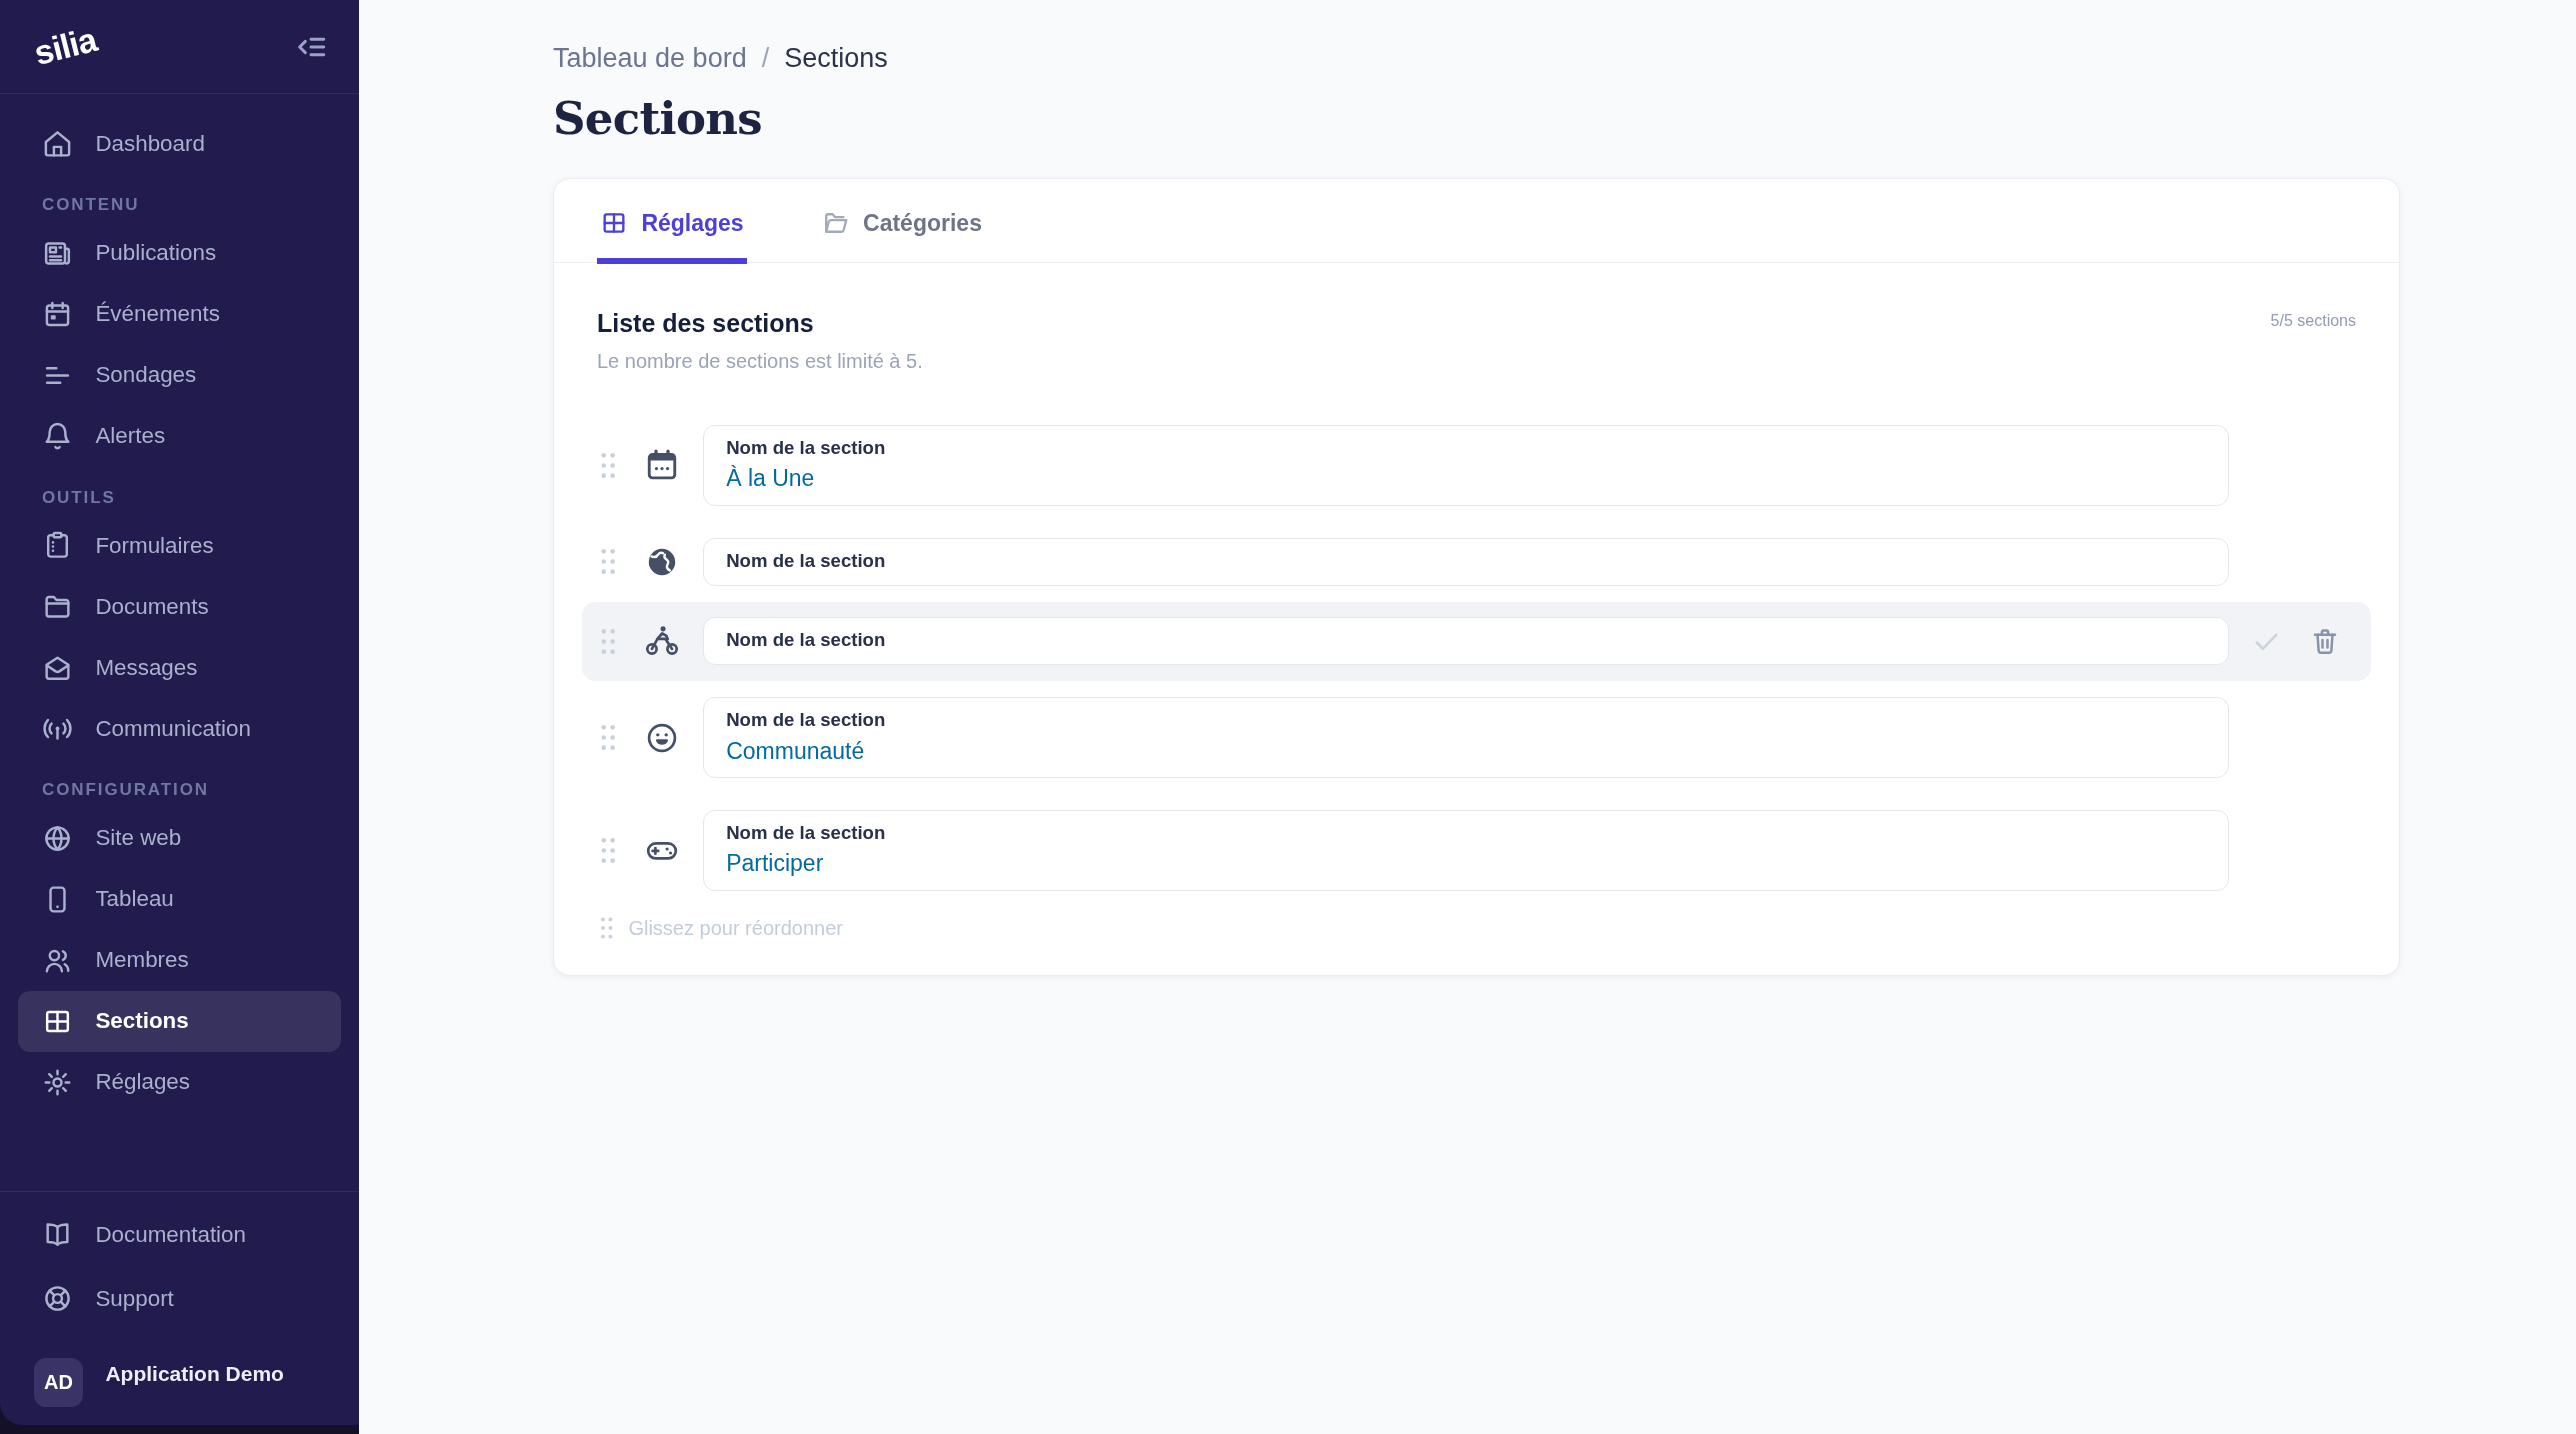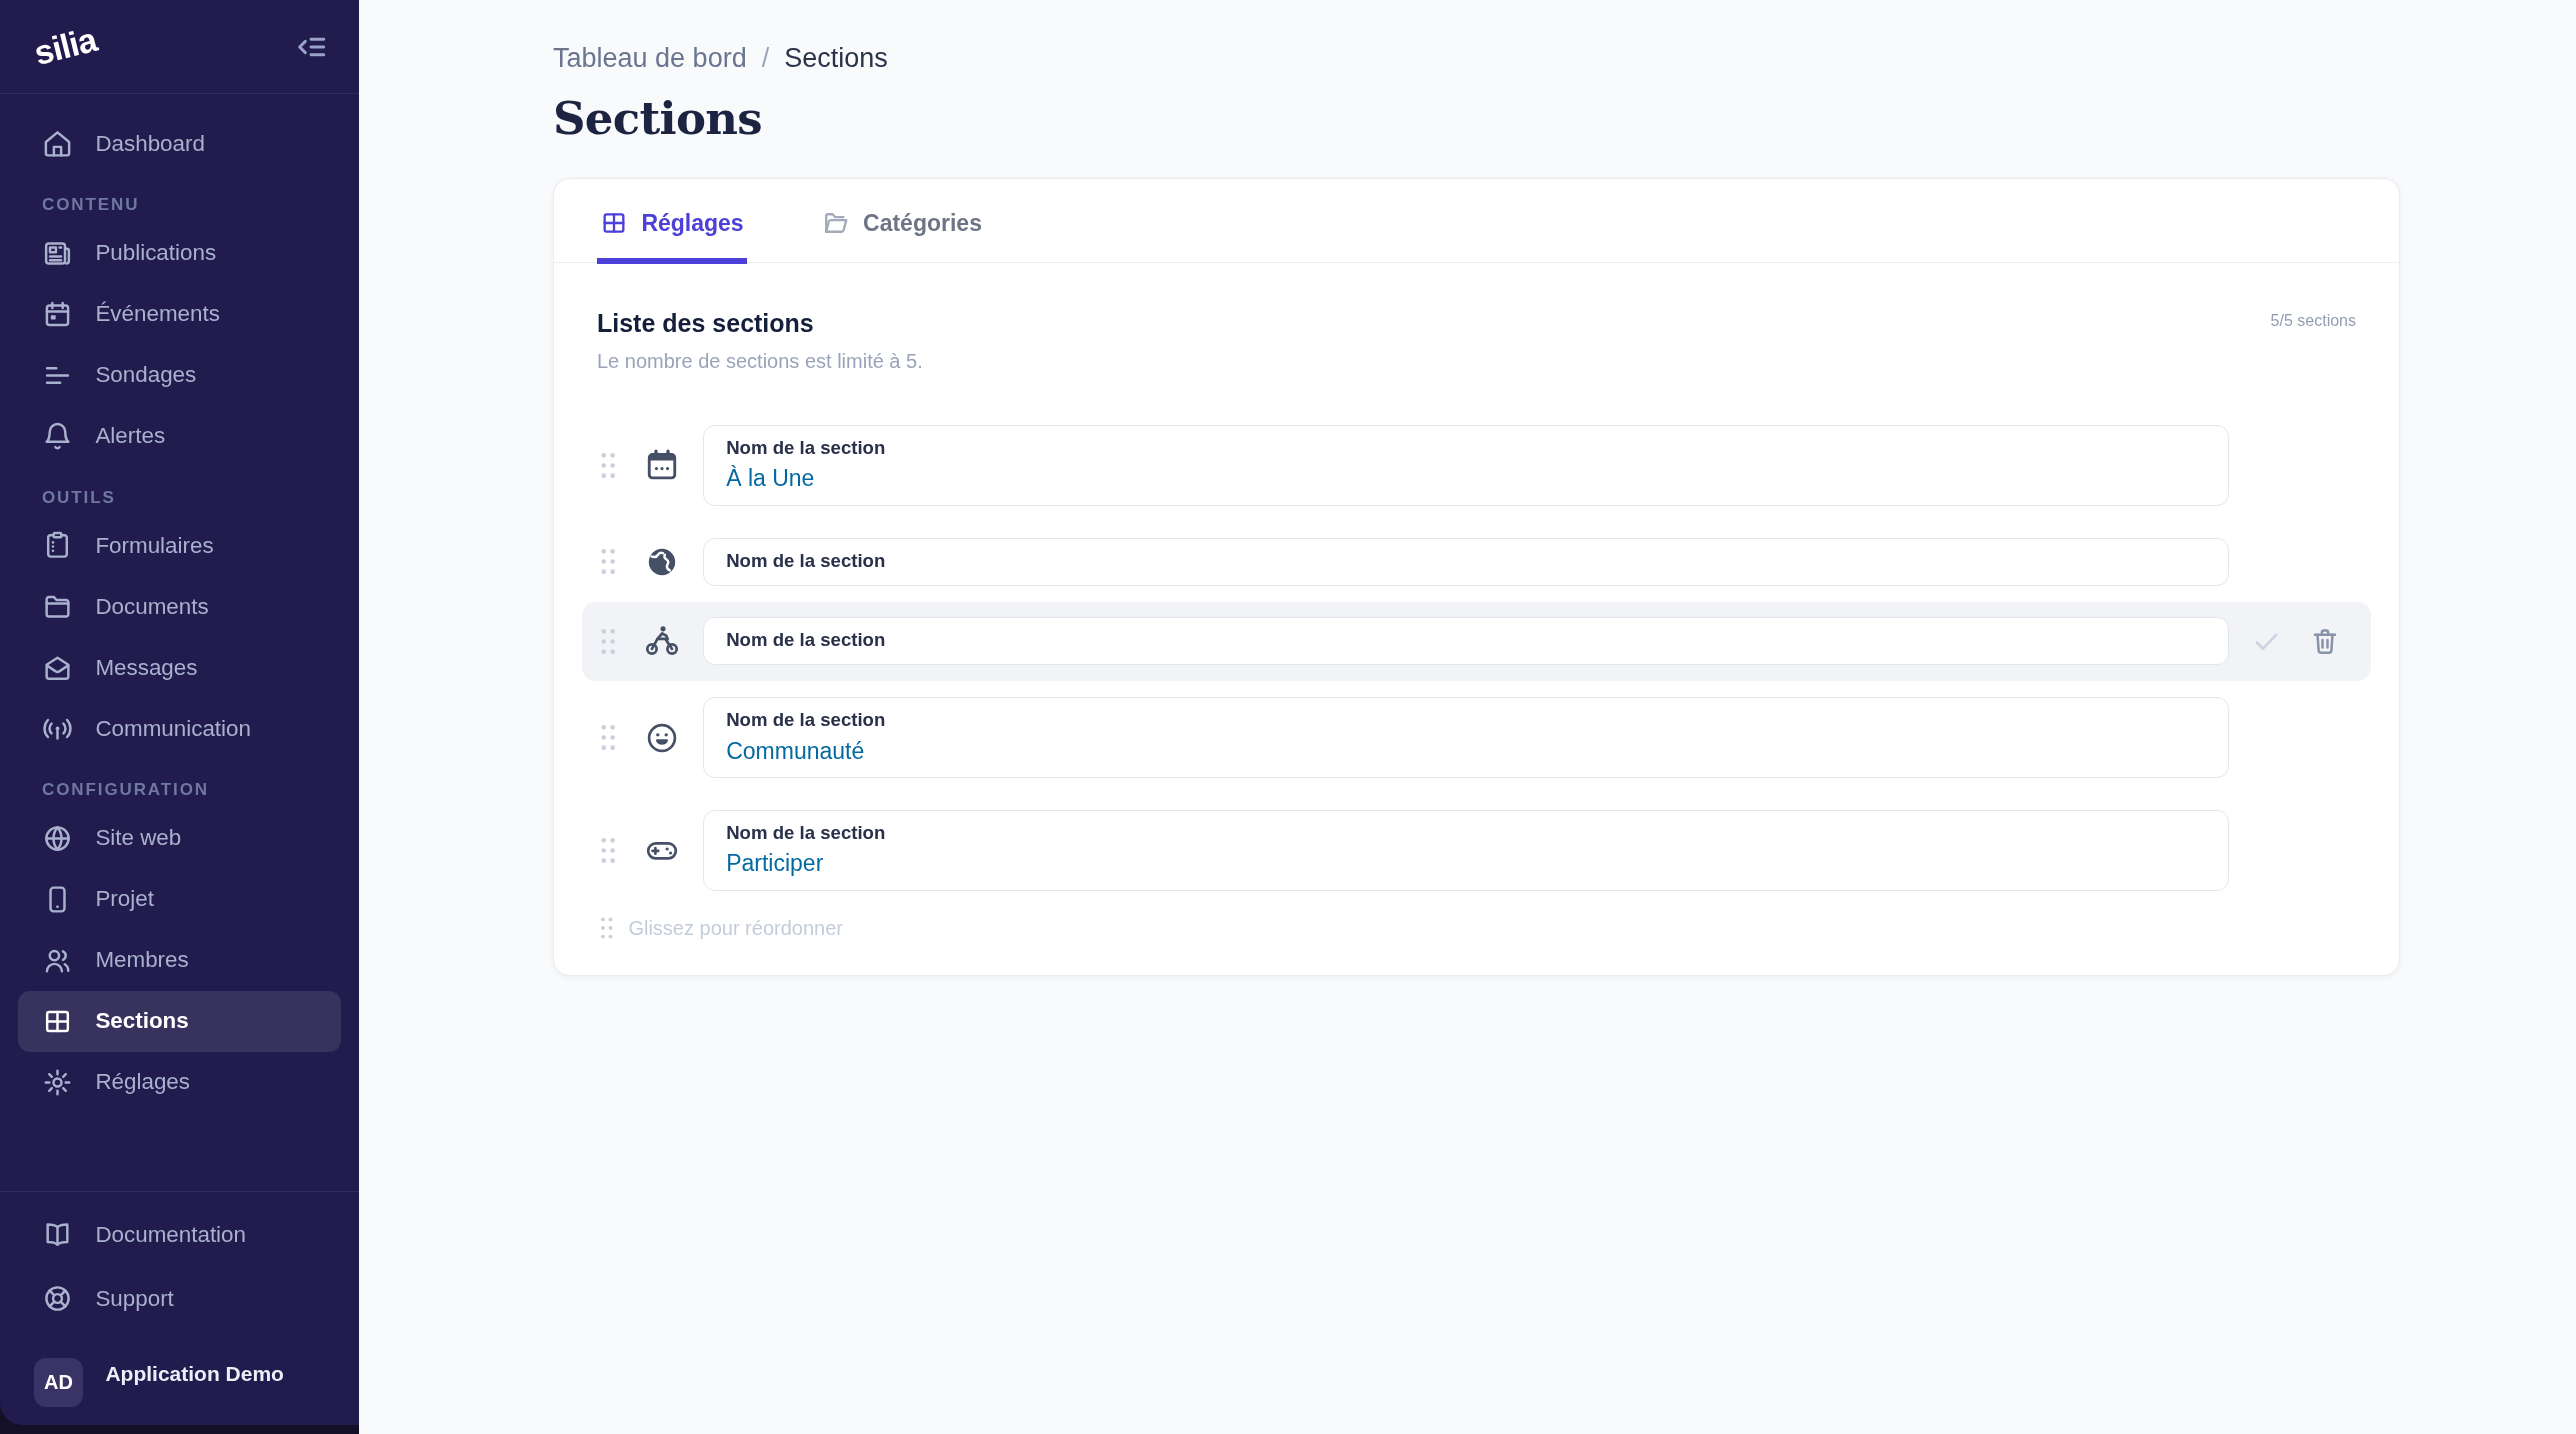--- a/index.html
+++ b/index.html
@@ -156,21 +156,21 @@
             <path d="M3.4 12h17.2"></path>
             <path d="M12 3.4a13.4 13.4 0 0 1 0 17.2M12 3.4a13.4 13.4 0 0 0 0 17.2"></path>
           </svg>
       <span>Site web</span>
     </div>
     <div class="sb-item">
       <svg viewBox="0 0 24 24" fill="none" stroke="currentColor" stroke-width="1.9" stroke-linecap="round" stroke-linejoin="round">
             <rect x="6.6" y="2.8" width="10.8" height="18.4" rx="2.4"></rect>
             <path d="M11.9 17.6h.2"></path>
           </svg>
-      <span>Projet</span>
+      <span>Tableau</span>
     </div>
     <div class="sb-item">
       <svg viewBox="0 0 24 24" fill="none" stroke="currentColor" stroke-width="1.9" stroke-linecap="round" stroke-linejoin="round">
             <circle cx="9.6" cy="8.2" r="3.6"></circle>
             <path d="M3.8 20.4a5.8 5.8 0 0 1 11.6 0"></path>
             <path d="M16.2 4.9a3.6 3.6 0 0 1 0 6.6M17.6 14.9a5.9 5.9 0 0 1 2.7 5.1"></path>
           </svg>
       <span>Membres</span>
     </div>
     <div class="sb-item active">

